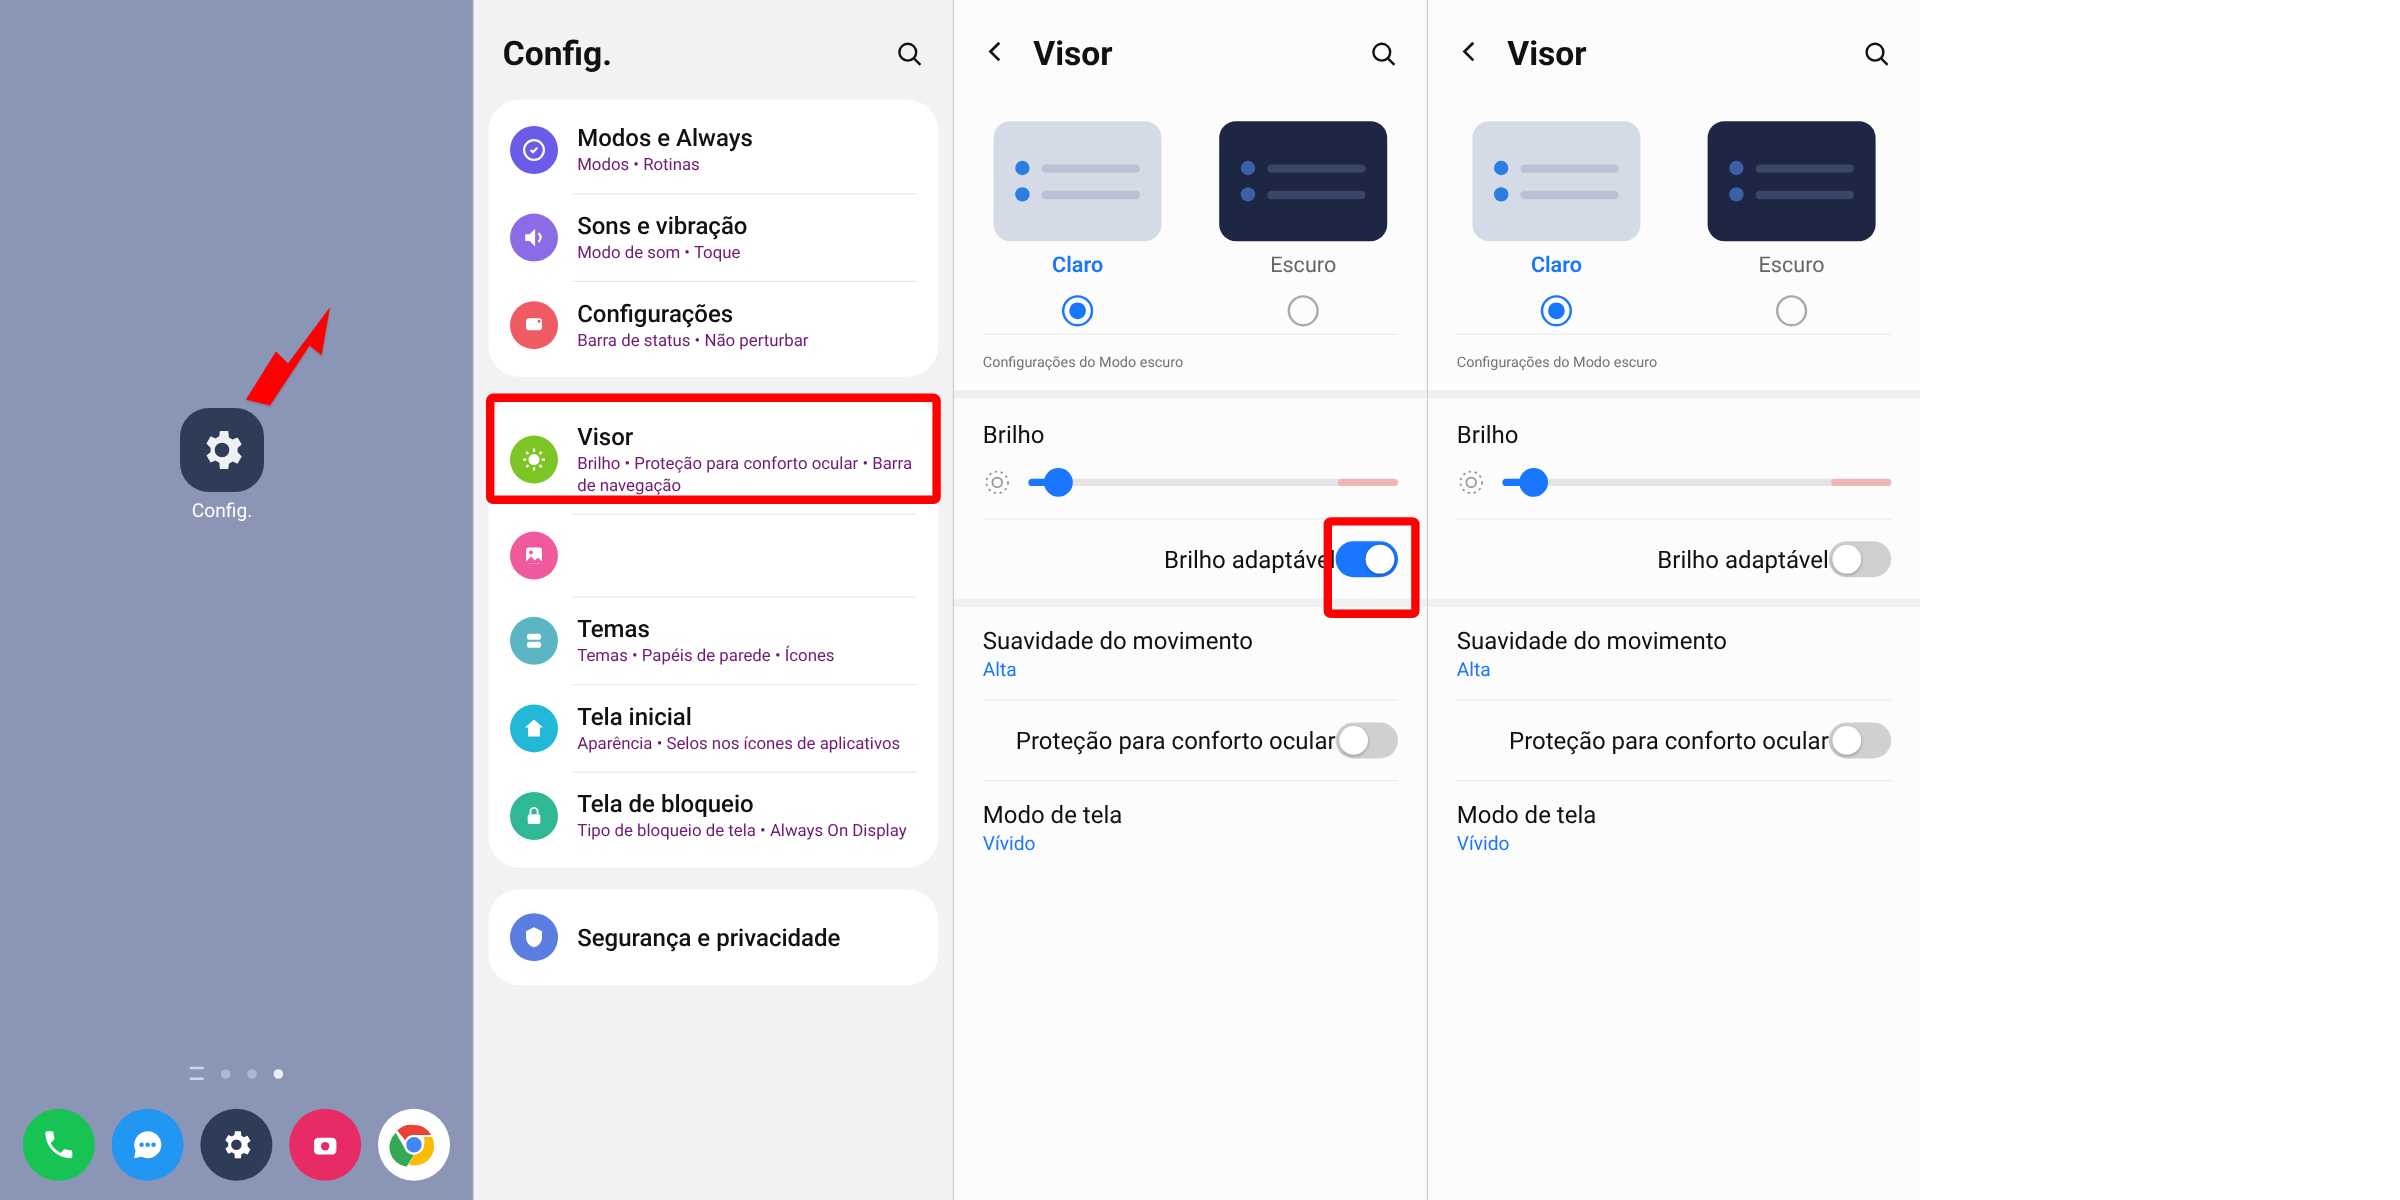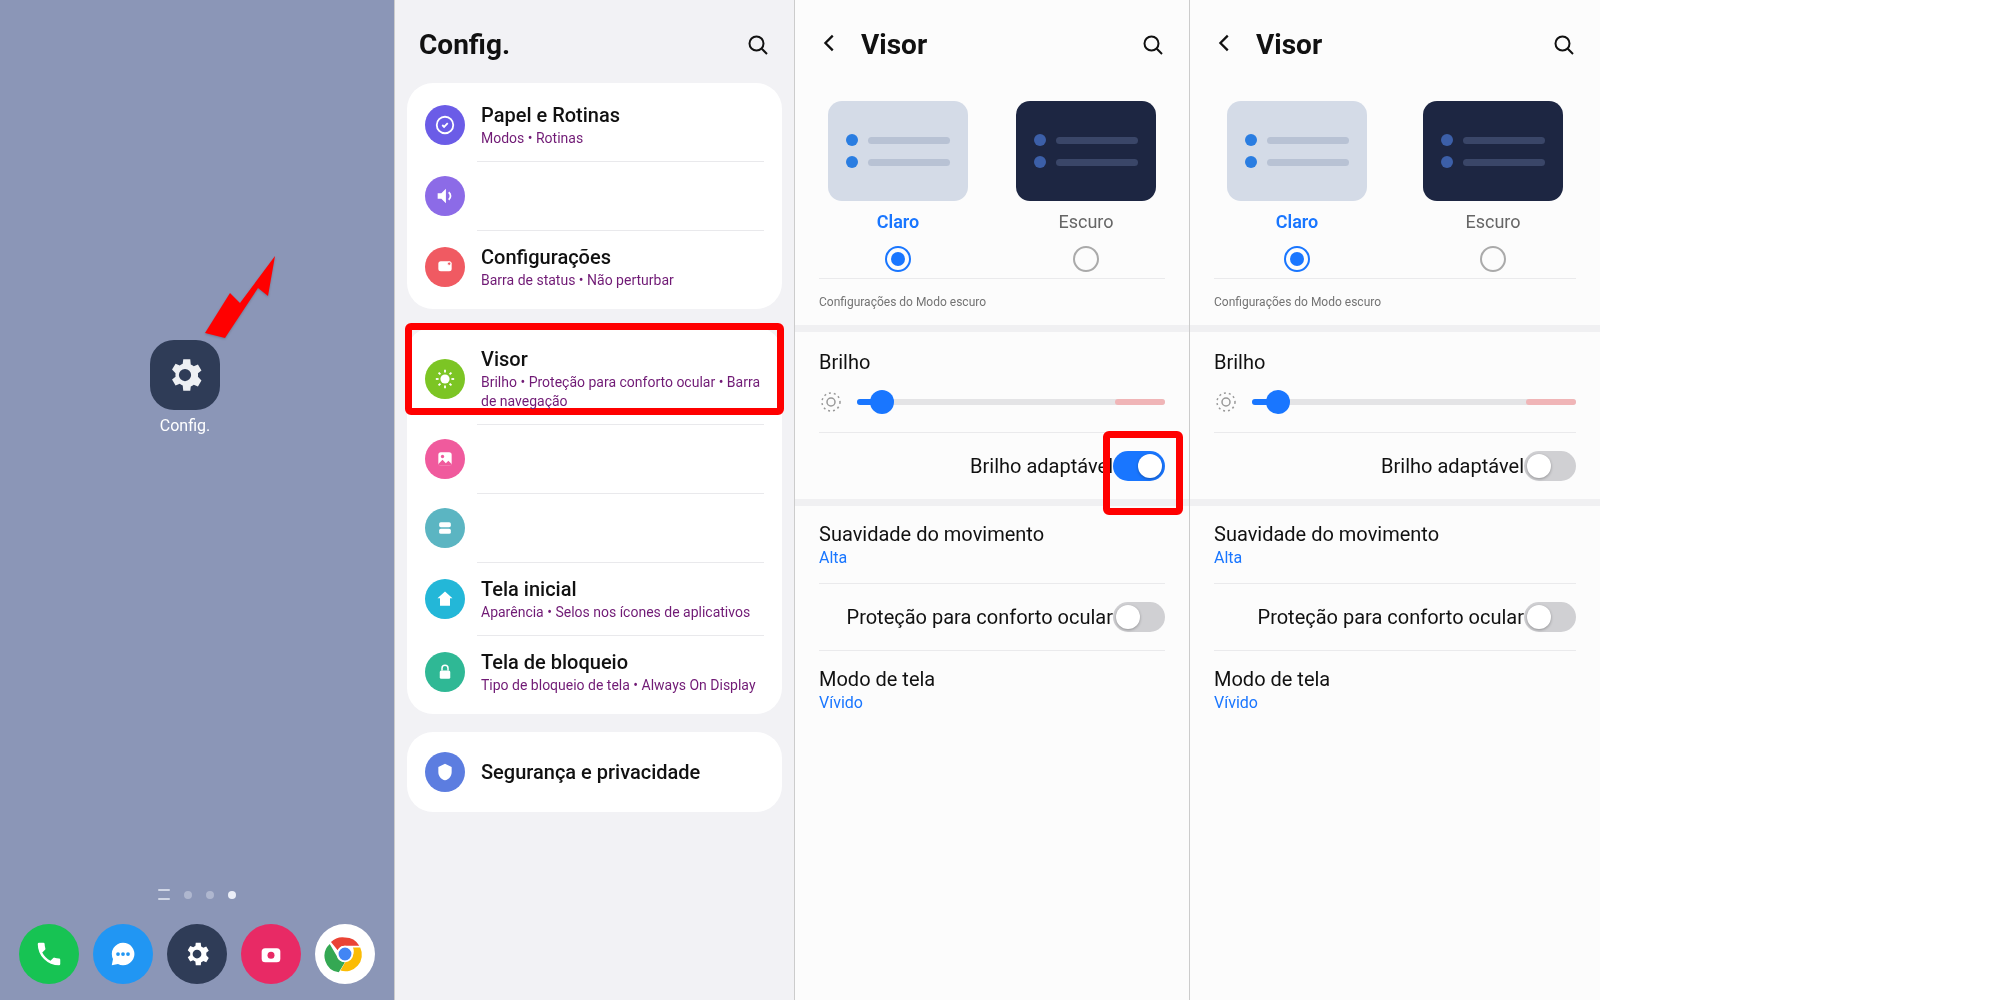--- a/index.html
+++ b/index.html
@@ -352,31 +352,35 @@
   </div>
   <div class="card">
     <div class="row">
       <div class="row-icon ic-purple">
           <svg width="22" height="22" viewBox="0 0 24 24" fill="#fff">
             <circle cx="12" cy="12" r="9" fill="none" stroke="#fff" stroke-width="2"></circle>
             <path d="M9 12l2 2 4-4" stroke="#fff" stroke-width="2" fill="none"></path>
           </svg>
         </div>
       <div class="row-text">
-          <div class="row-title">Papel e Rotinas</div>
+          <div class="row-title">Modos e Always</div>
           <div class="row-sub">Modos  •  Rotinas</div>
         </div>
     </div>
     <div class="row-divider"></div>
     <div class="row">
       <div class="row-icon ic-violet">
           <svg width="22" height="22" viewBox="0 0 24 24" fill="#fff">
             <path d="M4 9v6h4l5 5V4L8 9z"></path>
             <path d="M16 8a5 5 0 010 8" fill="none" stroke="#fff" stroke-width="2"></path>
           </svg>
+        </div>
+      <div class="row-text">
+          <div class="row-title">Sons e vibração</div>
+          <div class="row-sub">Modo de som  •  Toque</div>
         </div>
     </div>
     <div class="row-divider"></div>
     <div class="row">
       <div class="row-icon ic-red">
           <svg width="20" height="20" viewBox="0 0 24 24" fill="#fff">
             <rect x="4" y="5" width="16" height="12" rx="3"></rect>
             <circle cx="17" cy="8" r="2" fill="#f05a62" stroke="#fff"></circle>
           </svg>
         </div>
@@ -421,20 +425,24 @@
           </svg>
         </div>
     </div>
     <div class="row-divider"></div>
     <div class="row">
       <div class="row-icon ic-teal">
           <svg width="20" height="20" viewBox="0 0 24 24" fill="#fff">
             <rect x="5" y="5" width="14" height="6" rx="2"></rect>
             <rect x="5" y="13" width="14" height="6" rx="2"></rect>
           </svg>
+        </div>
+      <div class="row-text">
+          <div class="row-title">Temas</div>
+          <div class="row-sub">Temas  •  Papéis de parede  •  Ícones</div>
         </div>
     </div>
     <div class="row-divider"></div>
     <div class="row">
       <div class="row-icon ic-cyan">
           <svg width="20" height="20" viewBox="0 0 24 24" fill="#fff">
             <path d="M12 3l9 8h-3v9H6v-9H3z"></path>
           </svg>
         </div>
       <div class="row-text">

